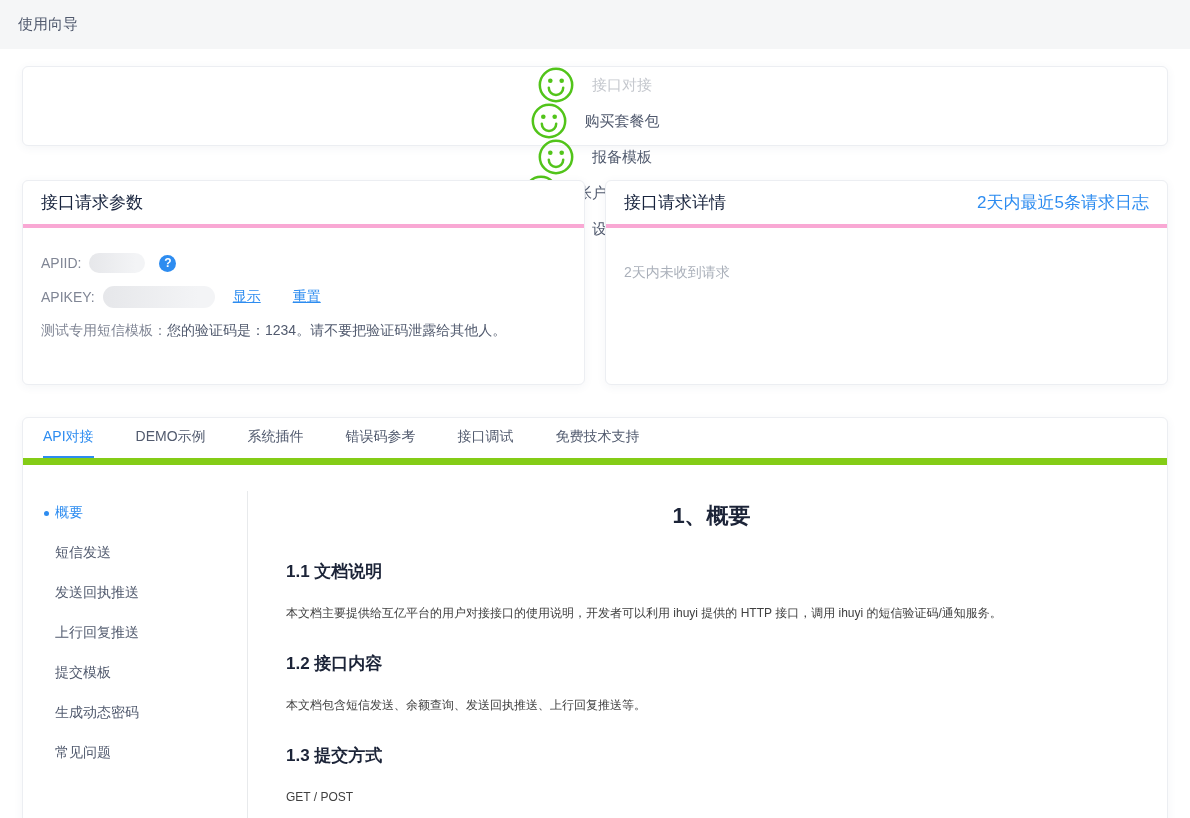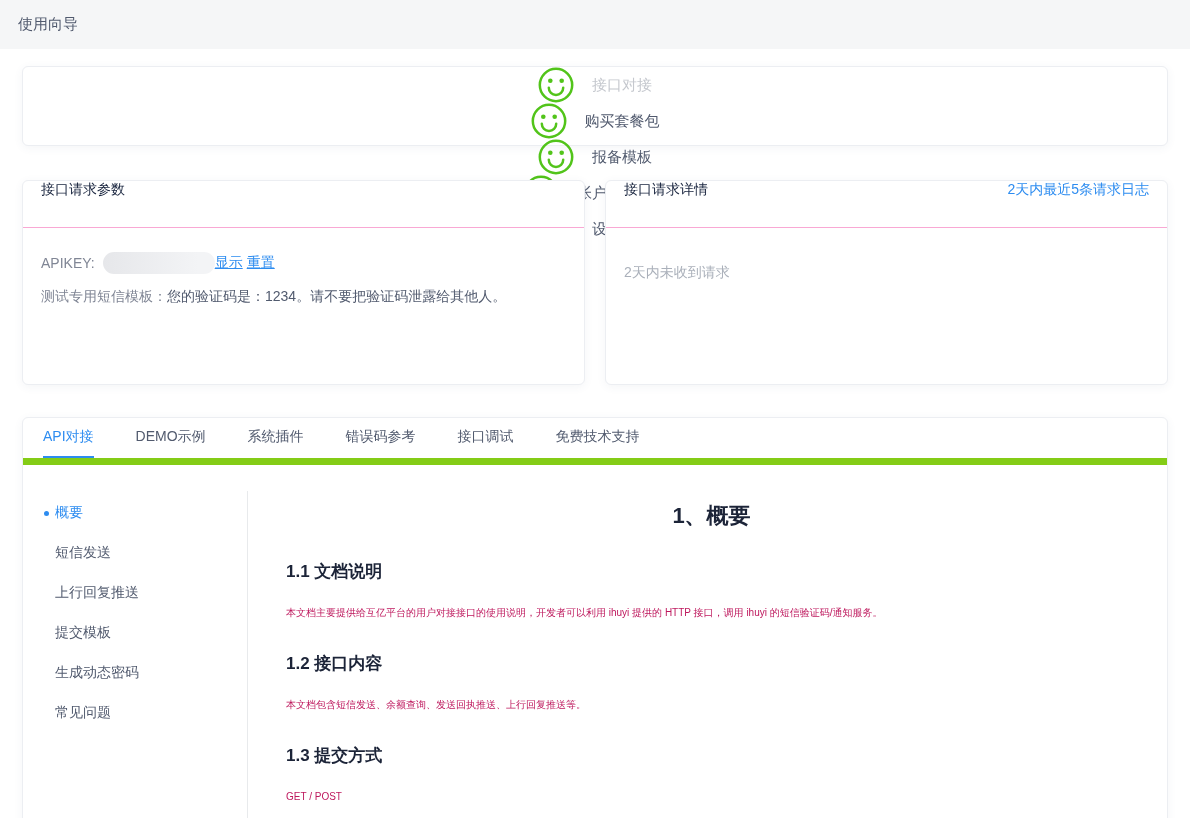--- a/index.html
+++ b/index.html
@@ -38,23 +38,23 @@
   .step .icon { width:36px; height:36px; flex:0 0 36px; }
   .step .label { margin-left:18px; font-size:15px; color:#515a6e; }
   .step.muted .label { color:#c5c8ce; }
 
   
   .cards-row { margin-top:34px; display:flex; gap:20px; }
   .cards-row .card { flex:1; height:205px; display:flex; flex-direction:column; }
   .card-header {
     height:47px; flex:0 0 47px;
     padding:0 18px;
-    display:flex; align-items:flex-start; justify-content:space-between;
-    border-bottom:1px solid #f9a8d4;
-    color:#17233d; font-size:14px;
+    display:flex; align-items:center; justify-content:space-between;
+    border-bottom:4px solid #f9a8d4;
+    color:#17233d; font-size:17px;
   }
   .card-body { padding:22px 18px; }
 
   .kv-row { display:flex; align-items:center; height:26px; margin-bottom:8px; }
   .kv-label { color:#808695; }
   .pill {
     display:inline-block; margin-left:8px;
     background:linear-gradient(90deg,#e6e7ea 0%,#f3f4f6 85%);
     border-radius:11px;
   }
@@ -62,21 +62,21 @@
   .pill.large { width:112px; height:22px; }
   .help-badge {
     width:17px; height:17px; margin-left:14px;
     border-radius:50%; background:#2d8cf0;
     color:#fff; font-size:12px; font-weight:bold;
     display:inline-flex; align-items:center; justify-content:center;
     cursor:pointer;
   }
   a.link { color:#2d8cf0; text-decoration:none; cursor:pointer; }
   a.link.u { text-decoration:underline; }
-  .apikey-links { display:inline-flex; gap:4px; }
+  .apikey-links { margin-left:18px; display:inline-flex; gap:32px; }
   .tpl-row { margin-top:10px; line-height:20px; }
   .tpl-label { color:#808695; }
   .tpl-text { color:#515a6e;text-align:right; }
   .empty-text { color:#aab0ba; padding-top:14px; }
 
   
   .tab-card { margin-top:32px; height:560px; overflow:hidden; display:flex; flex-direction:column; }
   .tab-bar {
     height:47px; flex:0 0 47px;
     padding:0 20px;
@@ -116,21 +116,21 @@
   .doc-main { flex:1; padding:0 30px 0 38px; }
   .doc-main h1 {
     margin:36px 0 30px; font-size:22px; line-height:30px;
     color:#1c2438; font-weight:bold;text-align:center;
   }
   .doc-section h3 {
     margin:0 0 20px; font-size:17px; line-height:22px;
     color:#1c2438; font-weight:bold;
   }
   .doc-section p {
-    margin:0 0 30px; font-size:10px; line-height:20px; color:#be185d;
+    margin:0 0 30px; font-size:12px; line-height:20px; color:#404040;
   }
 </style>
 </head>
 <body>
 
 <div class="topbar">
   <span>使用向导</span>
 </div>
 
 <div class="wrap">
@@ -183,20 +183,25 @@
     </div>
   </div>
 
   <div class="cards-row">
 
     <div class="card">
       <div class="card-header">
         <span>接口请求参数</span>
       </div>
       <div class="card-body">
+        <div class="kv-row">
+          <span class="kv-label">APIID:</span>
+          <span class="pill small"></span>
+          <span class="help-badge">?</span>
+        </div>
         <div class="kv-row">
           <span class="kv-label">APIKEY:</span>
           <span class="pill large"></span>
           <span class="apikey-links">
             <a class="link u">显示</a>
             <a class="link u">重置</a>
           </span>
         </div>
         <div class="tpl-row">
           <span class="tpl-label">测试专用短信模板：</span><span class="tpl-text">您的验证码是：1234。请不要把验证码泄露给其他人。</span>
@@ -245,20 +250,24 @@
         <div class="side-item active">
           <span class="dot"></span>
           <span>概要</span>
         </div>
         <div class="side-item">
 
           <span>短信发送</span>
         </div>
         <div class="side-item">
 
+          <span>发送回执推送</span>
+        </div>
+        <div class="side-item">
+
           <span>上行回复推送</span>
         </div>
         <div class="side-item">
 
           <span>提交模板</span>
         </div>
         <div class="side-item">
 
           <span>生成动态密码</span>
         </div>

